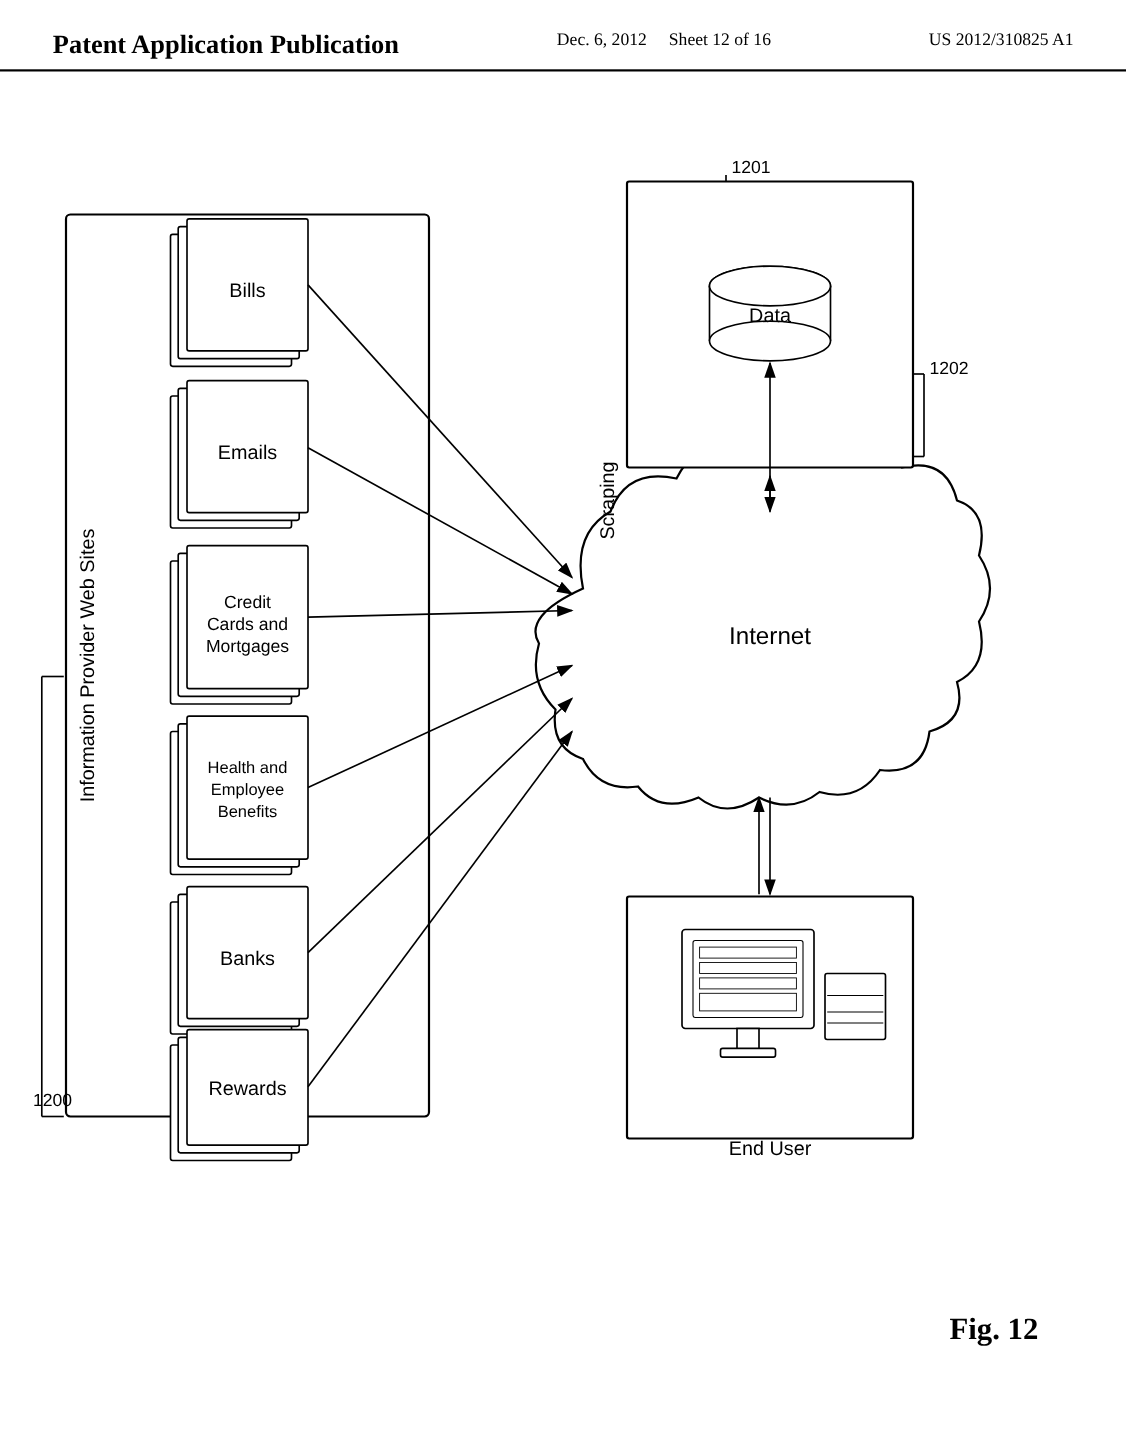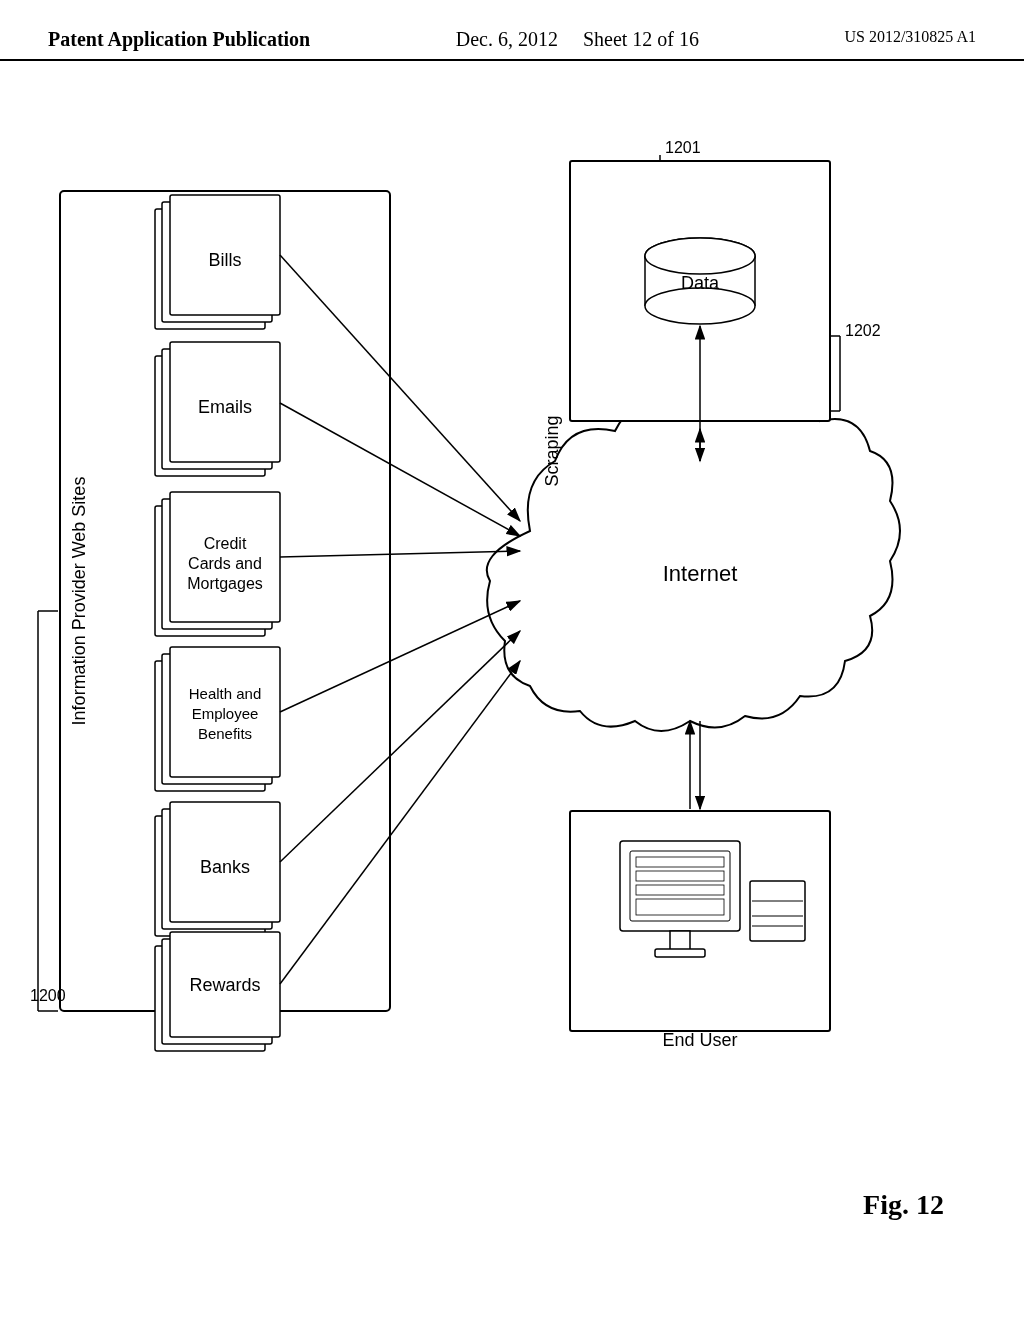--- a/index.html
+++ b/index.html
@@ -15,25 +15,25 @@
     
     .header {
       display: flex;
       justify-content: space-between;
       align-items: flex-start;
       padding: 28px 48px 0 48px;
       border-bottom: 2px solid #000;
       padding-bottom: 8px;
     }
     .header-left {
-      font-size: 20px;
+      font-size: 24px;
       font-weight: bold;
     }
     .header-center {
-      font-size: 20px;
+      font-size: 16px;
       text-align: right;
     }
     .header-right {
       font-size: 16px;
       text-align: center;
     }
 
     
     .diagram-area {
       position: relative;

